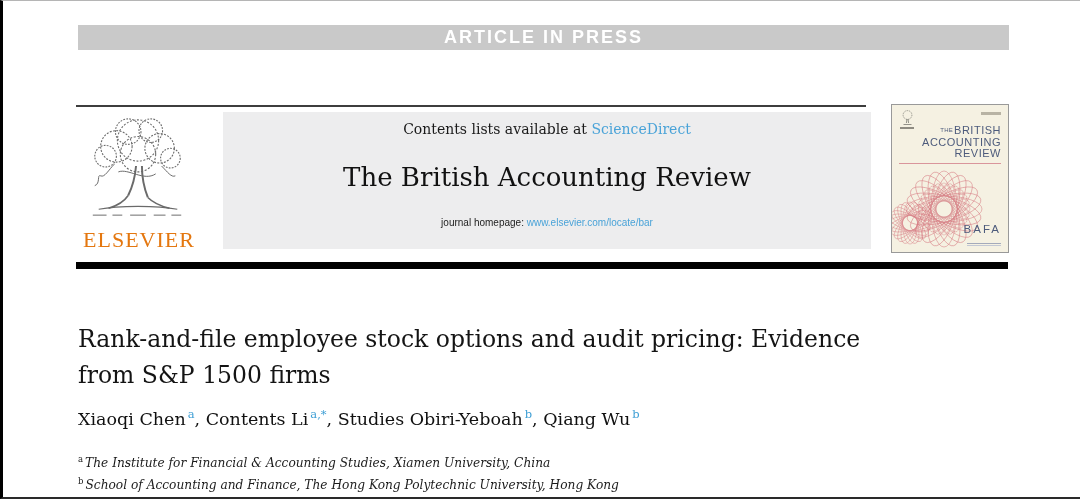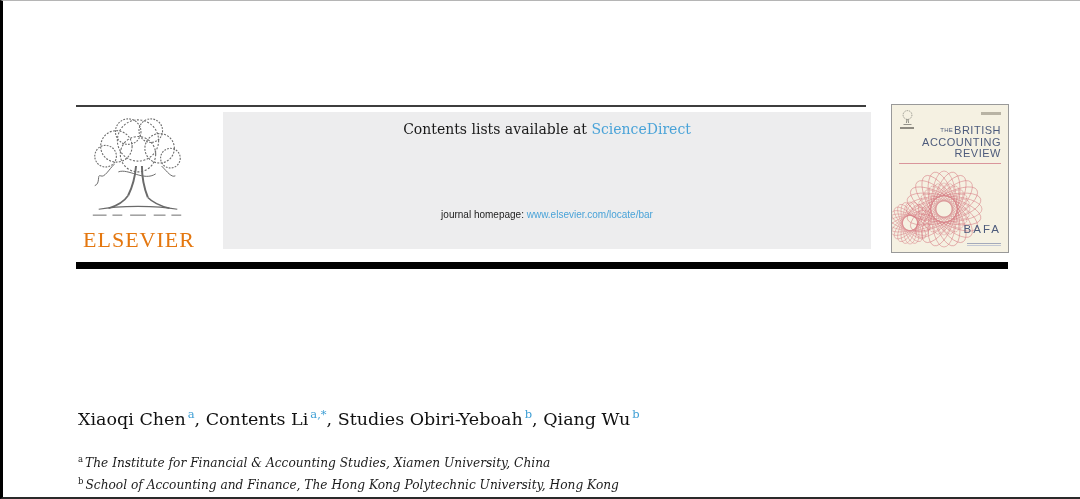--- a/index.html
+++ b/index.html
@@ -52,21 +52,21 @@
   .publisher svg{position:absolute;top:0;left:14px;}
   .publisher-name{
     font-family:Liberation Serif, serif;
     font-size:22px;color:var(--elsevier-orange);letter-spacing:1px;line-height:1;
   }
   
   .masthead{
     position:absolute;left:220px;top:111px;width:648px;height:137px;
     background:var(--masthead-gray);
     display:flex;flex-direction:column;align-items:center;justify-content:space-between;
-    padding:9px 0 29px 0;
+    padding:9px 0 21px 0;
   }
   .contents-line{font-size:14px;color:#1a1a1a;}
   .contents-line a,.homepage-line a{color:var(--link-blue);text-decoration:none;cursor:pointer;}
   .journal-name{font-size:26px;color:#111;}
   .homepage-line{font-family:"Liberation Sans",sans-serif;font-size:10px;color:#222;}
   
   .cover{
     position:absolute;left:888px;top:103px;width:118px;height:149px;
     background:var(--cover-cream);
     border:1px solid #999;
@@ -103,20 +103,23 @@
   
   .affiliations{position:absolute;left:75px;top:450px;width:900px;font-size:12.2px;line-height:17.5px;color:#1c1c1c;}
   .affiliations .aff-text{font-style:italic;}
   .affiliations sup{font-size:8.5px;font-style:normal;margin-right:2px;}
 </style>
 </head>
 <body>
 
 <div class="page">
 
+  <div class="banner">
+    <span>ARTICLE IN PRESS</span>
+  </div>
 
 
   <div class="header-rule"></div>
 
   <div class="publisher">
     <svg width="118" height="112" viewBox="0 0 120 114">
       <g stroke="#6a6a6a" fill="none" stroke-width="1.1">
         <circle cx="60" cy="30" r="21" stroke-dasharray="2 1.6"></circle>
         <circle cx="38" cy="36" r="16" stroke-dasharray="2 1.4"></circle>
         <circle cx="82" cy="38" r="15" stroke-dasharray="2 1.4"></circle>
@@ -134,20 +137,21 @@
         <path d="M14 106 h14 M34 106 h10 M52 106 h16 M76 106 h12 M94 106 h10" stroke-width="1"></path>
       </g>
     </svg>
     <div class="publisher-name">ELSEVIER</div>
   </div>
 
   <div class="masthead">
     <div class="contents-line">
       <span>Contents lists available at </span><a>ScienceDirect</a>
     </div>
+    <div class="journal-name">The British Accounting Review</div>
     <div class="homepage-line">
       <span>journal homepage: </span><a>www.elsevier.com/locate/bar</a>
     </div>
   </div>
 
   <div class="cover">
     <svg class="cover-minitree" width="15" height="17" viewBox="0 0 15 17">
       <g stroke="#7a7a72" fill="none" stroke-width="0.8">
         <circle cx="7.5" cy="5" r="4.4" stroke-dasharray="1 0.8"></circle>
         <path d="M7 9 L6.4 13 M8 9 L8.6 13"></path>
@@ -205,20 +209,24 @@
           <ellipse cx="60" cy="48" rx="26" ry="8" transform="rotate(150 60 48)"></ellipse>
           <ellipse cx="60" cy="48" rx="26" ry="8" transform="rotate(165 60 48)"></ellipse>
         </g>
     </svg>
     <div class="cover-bafa">BAFA</div>
     <div class="cover-bafa-sub"></div>
   </div>
 
   <div class="black-bar"></div>
 
+  <h1 class="title">
+    <span>Rank-and-file employee stock options and audit pricing: Evidence</span><br>
+    <span>from S&amp;P 1500 firms</span>
+  </h1>
 
   <div class="authors" id="authors"><span><span>Xiaoqi Chen</span><sup>a</sup></span>, <span><span>Contents Li</span><sup>a,*</sup></span>, <span><span>Studies Obiri-Yeboah</span><sup>b</sup></span>, <span><span>Qiang Wu</span><sup>b</sup></span></div>
 
   <div class="affiliations" id="affiliations">
       <div><sup>a</sup><span class="aff-text">The Institute for Financial &amp; Accounting Studies, Xiamen University, China</span></div>
       <div><sup>b</sup><span class="aff-text">School of Accounting and Finance, The Hong Kong Polytechnic University, Hong Kong</span></div>
     </div>
 
 </div>
 

